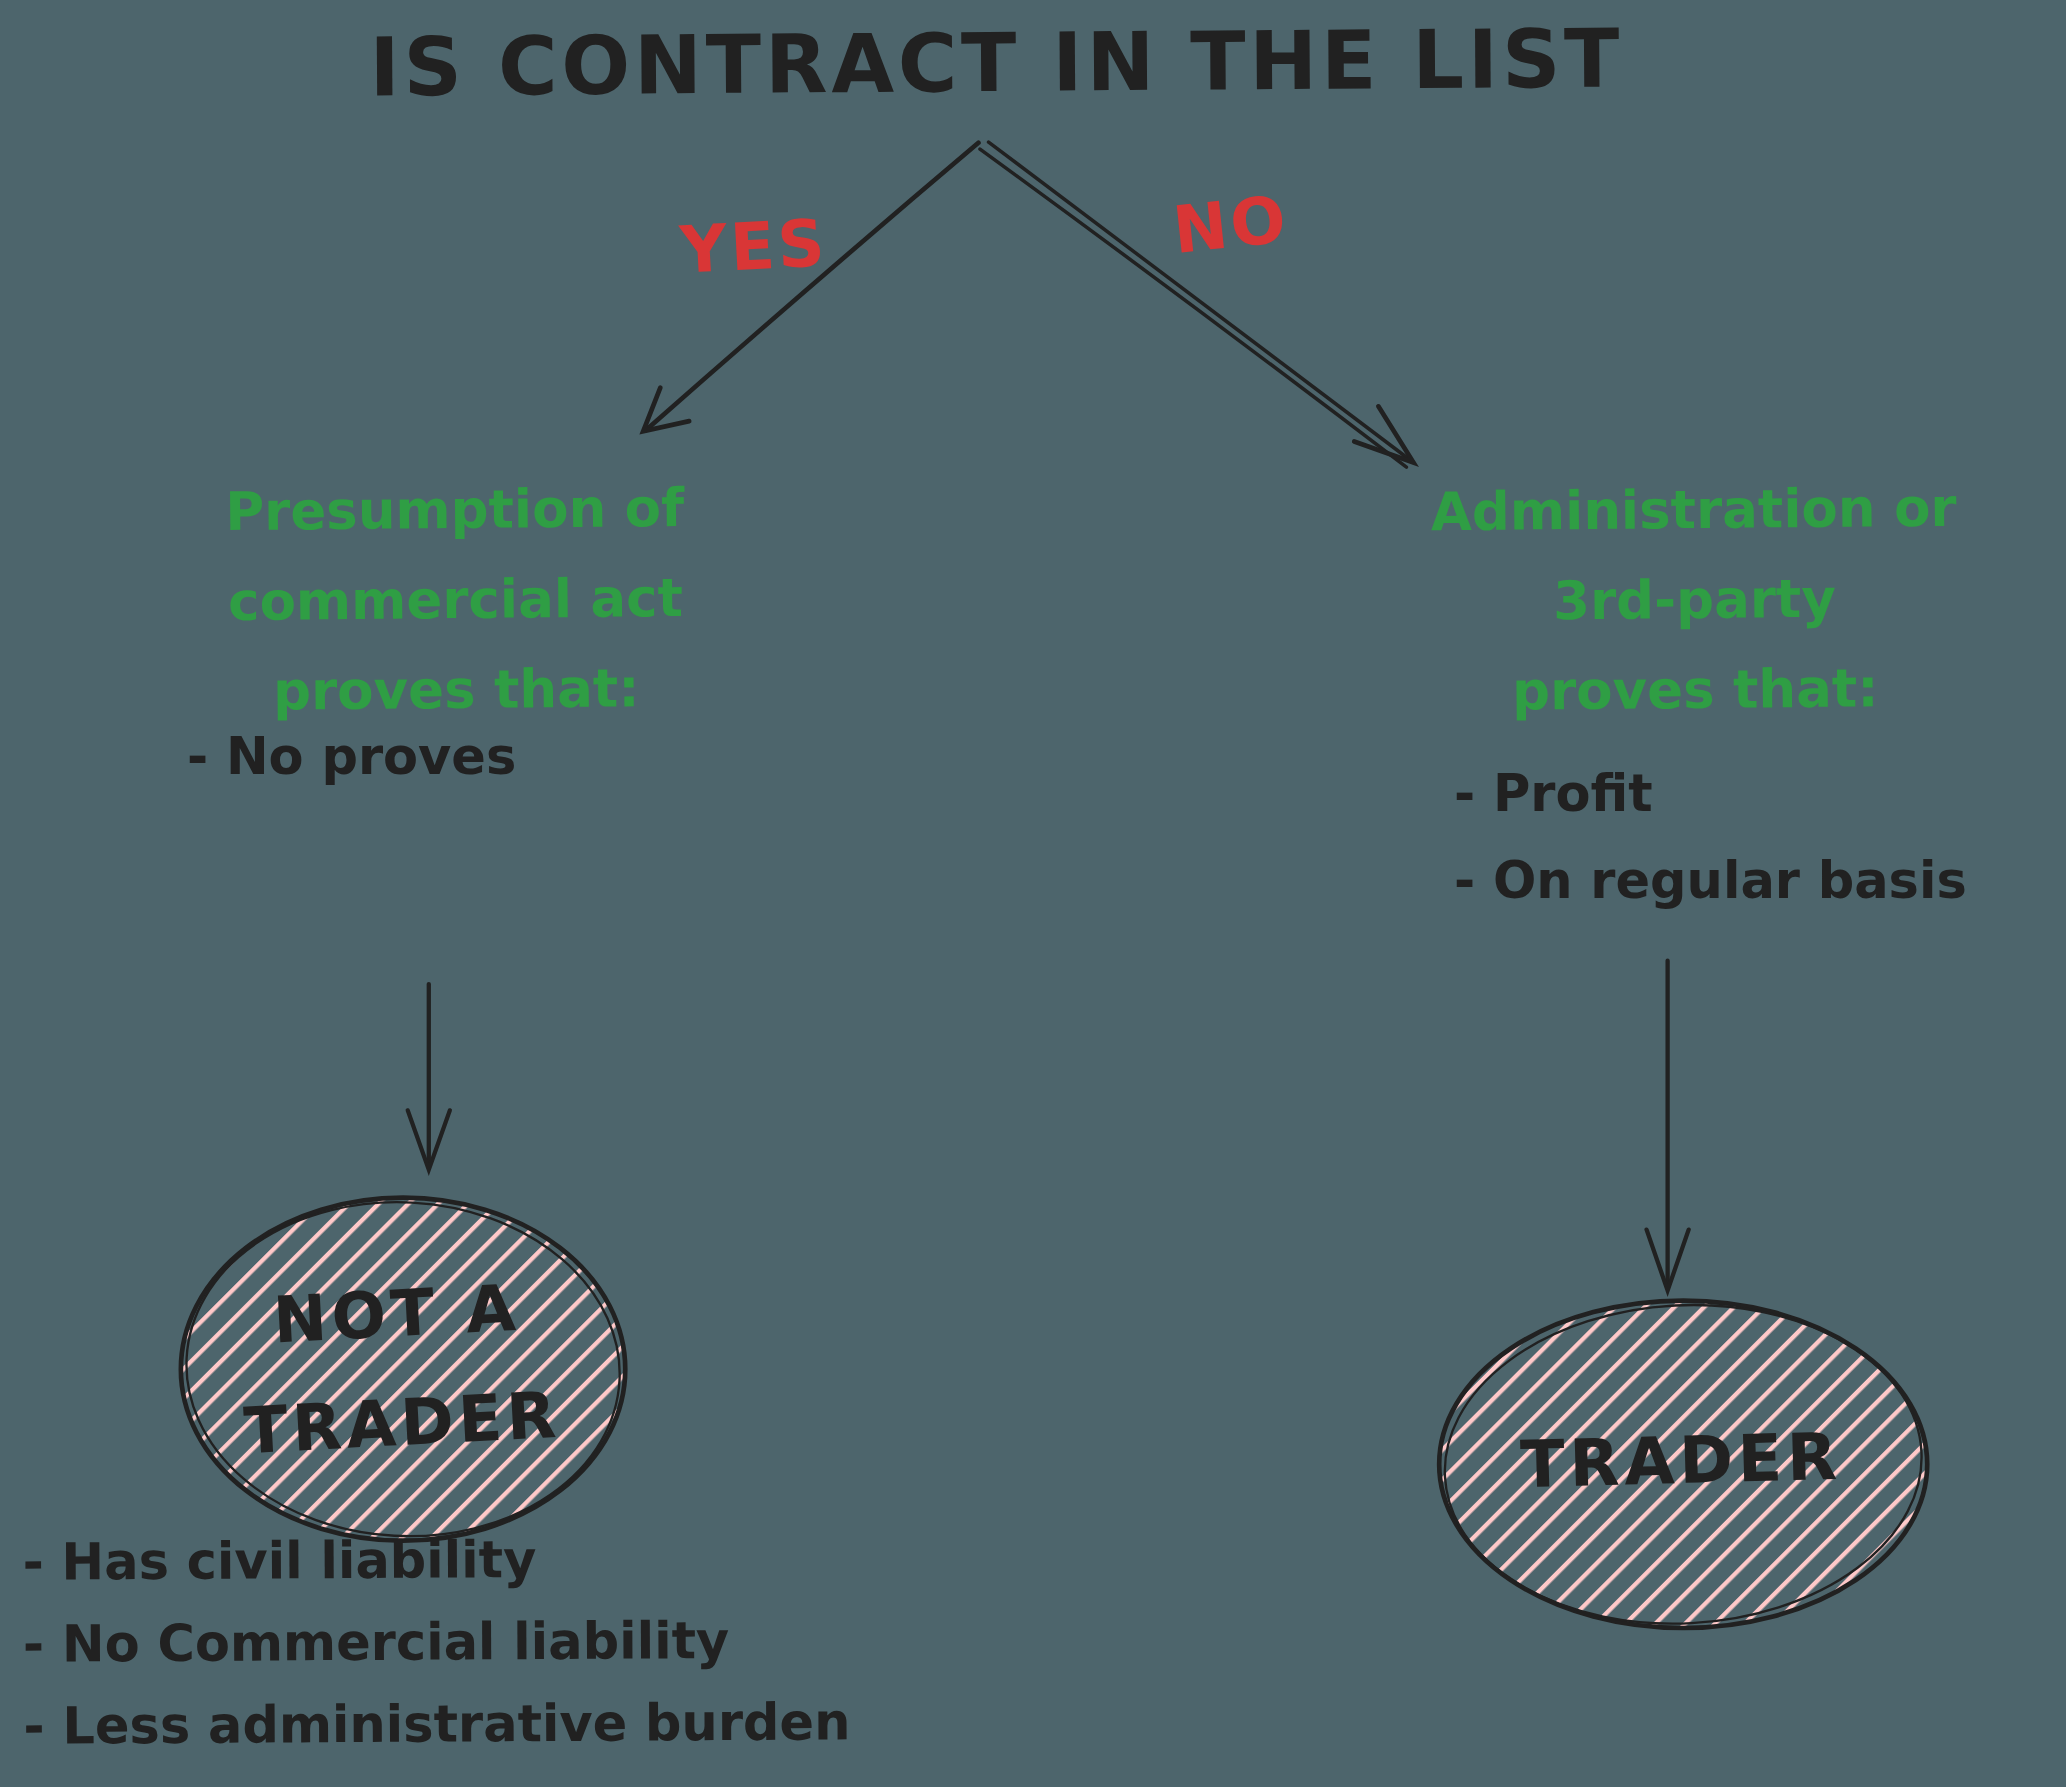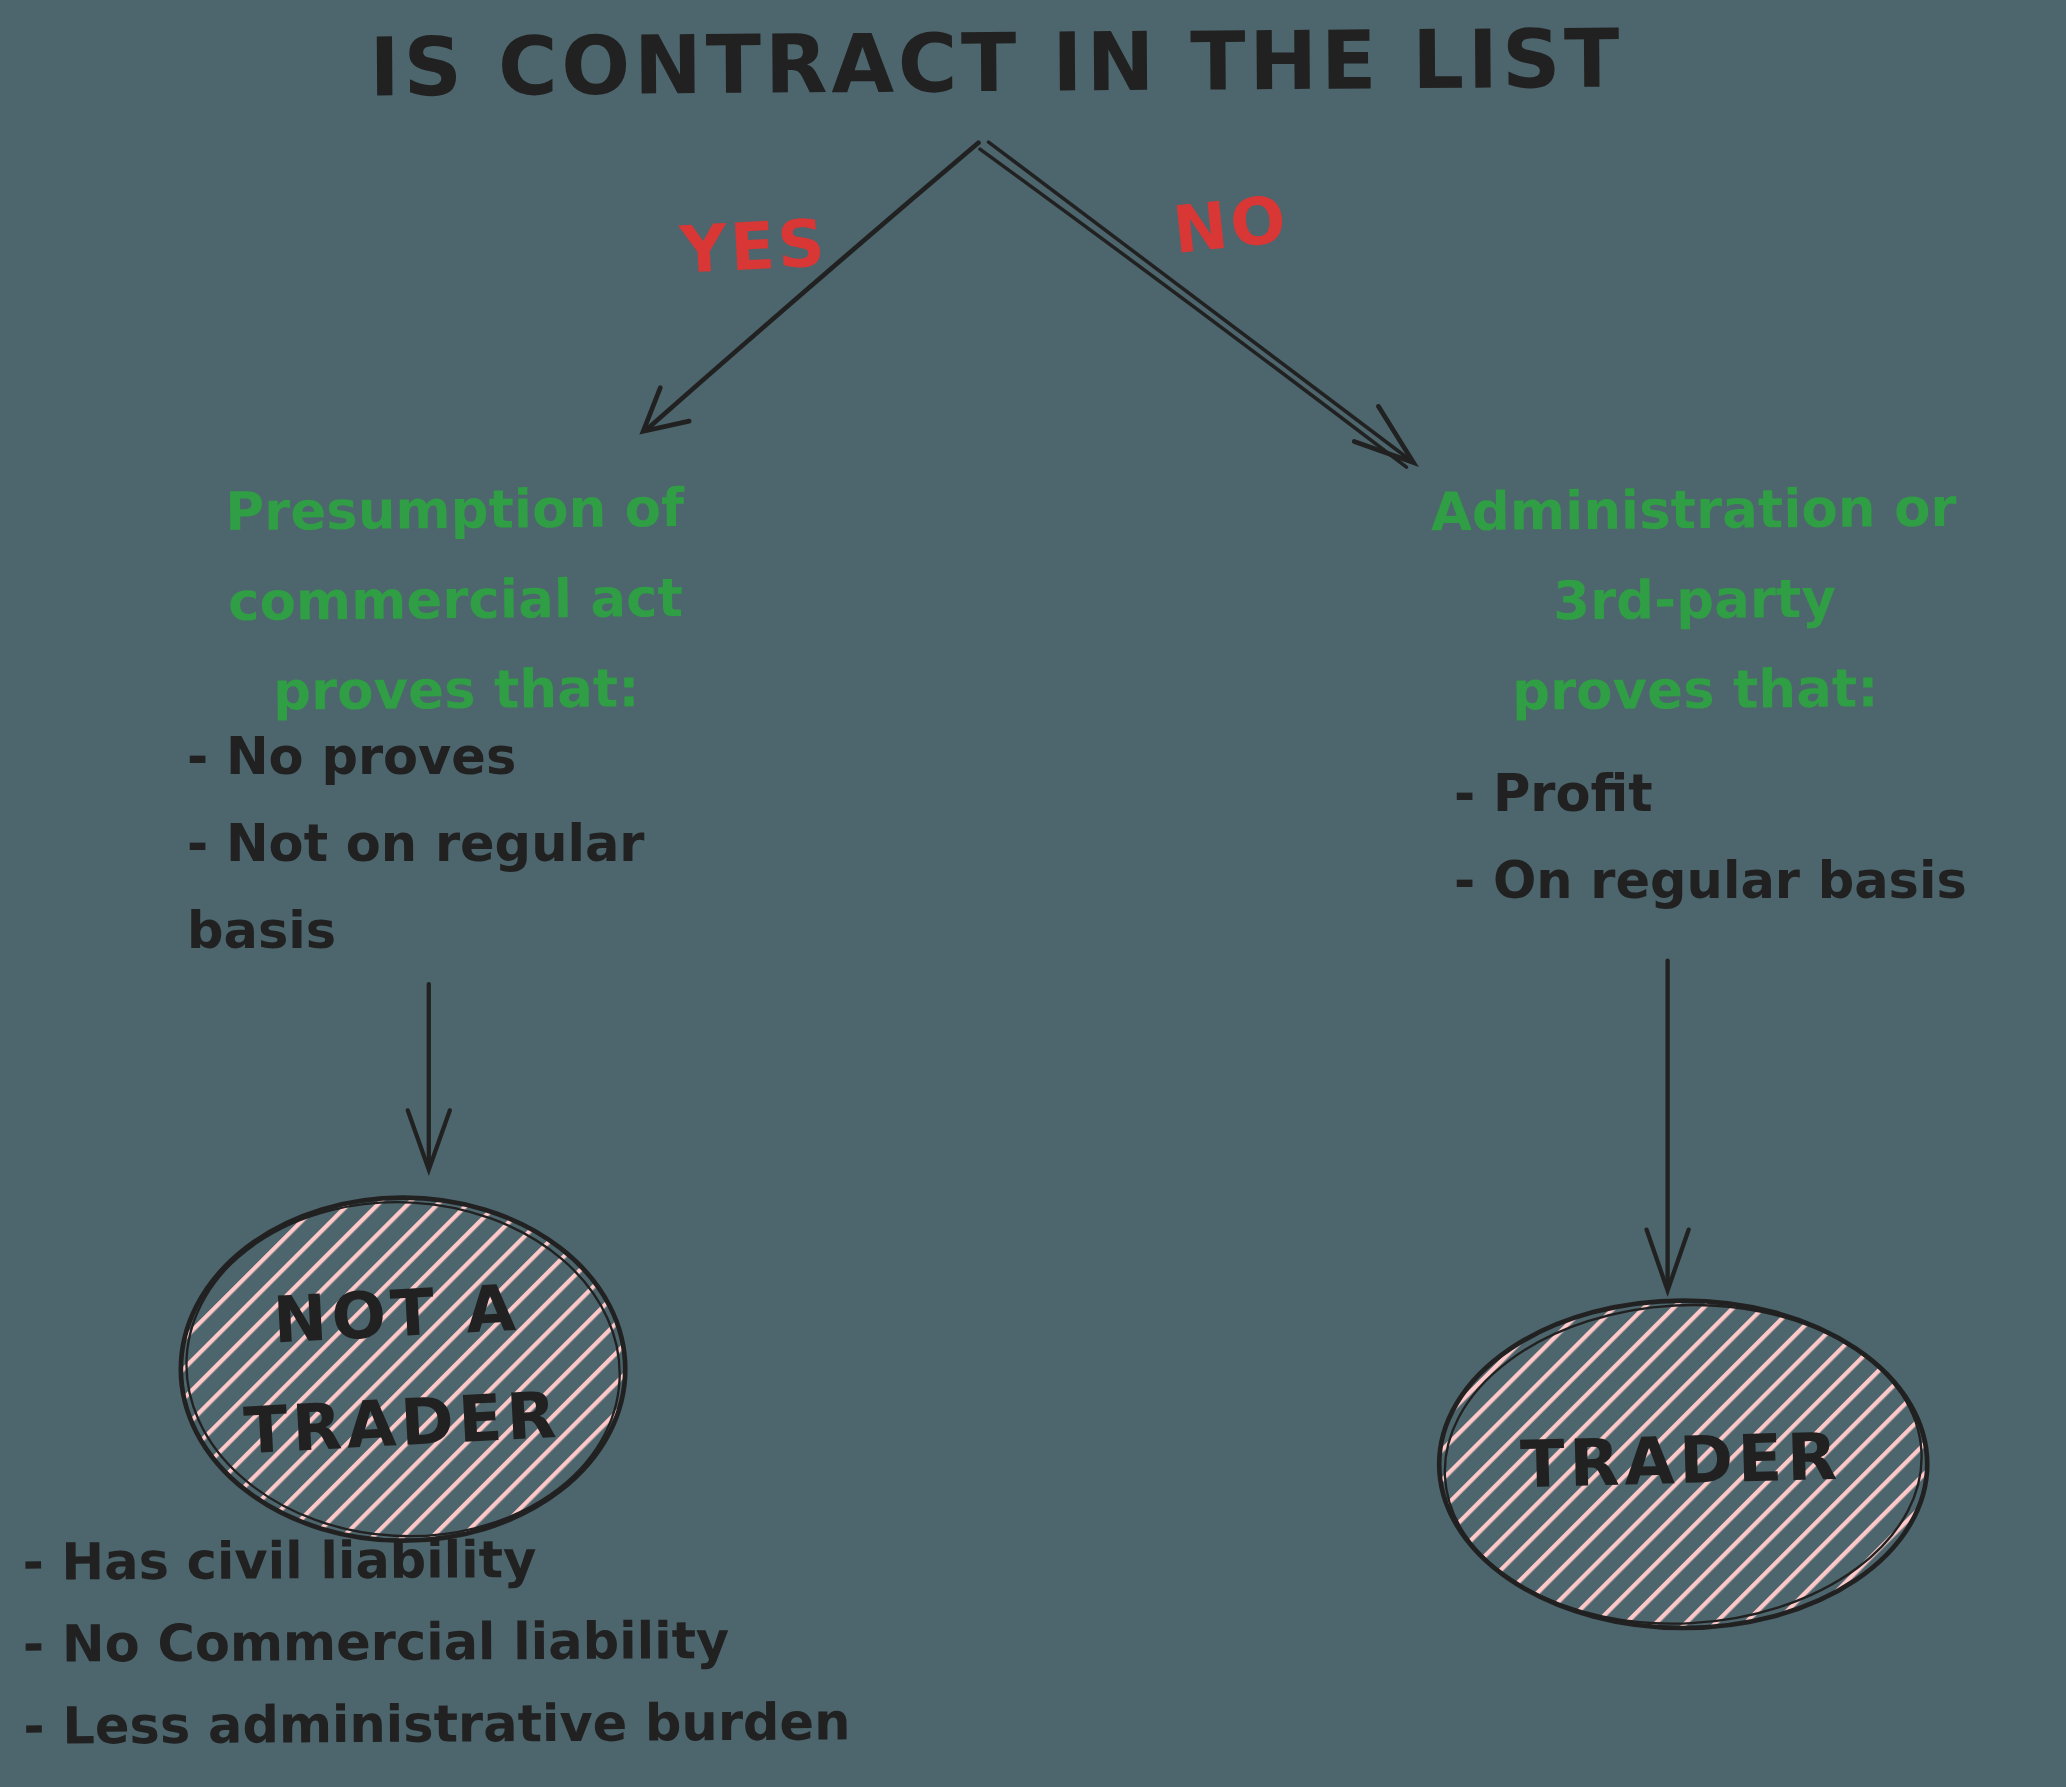--- a/index.html
+++ b/index.html
@@ -88,21 +88,20 @@
   <div class="abs branch-label no-label">NO</div>
 
   <div class="abs heading yes-heading">
     <span class="line">Presumption of</span>
     <span class="line">commercial act</span>
     <span class="line">proves that:</span>
   </div>
 
   <div class="abs bullets yes-bullets">
     <div>- No proves</div>
-    <div>- Not on regular basis</div>
   </div>
 
   <div class="abs heading no-heading">
     <span class="line">Administration or</span>
     <span class="line">3rd-party</span>
     <span class="line">proves that:</span>
   </div>
 
   <div class="abs bullets no-bullets">
     <div>- Profit</div>

